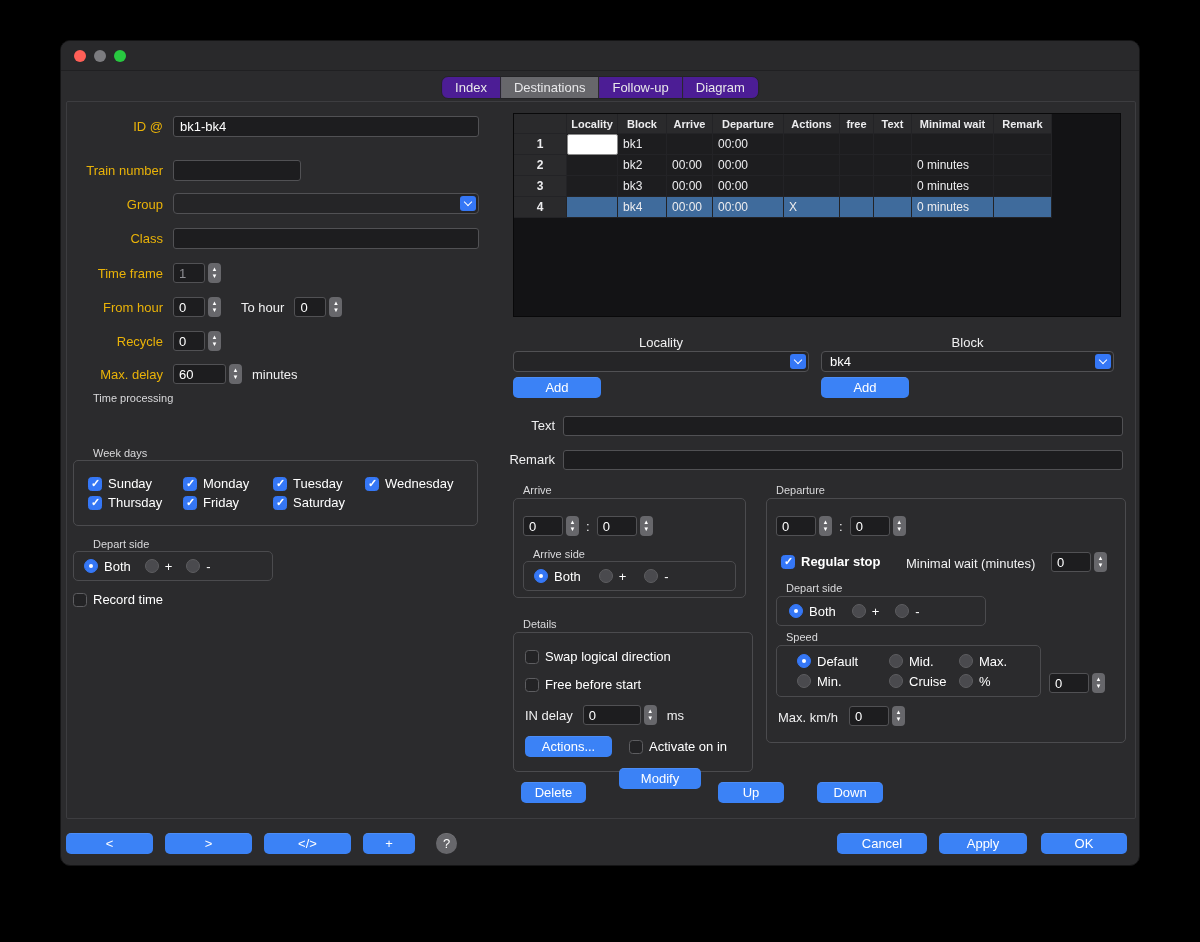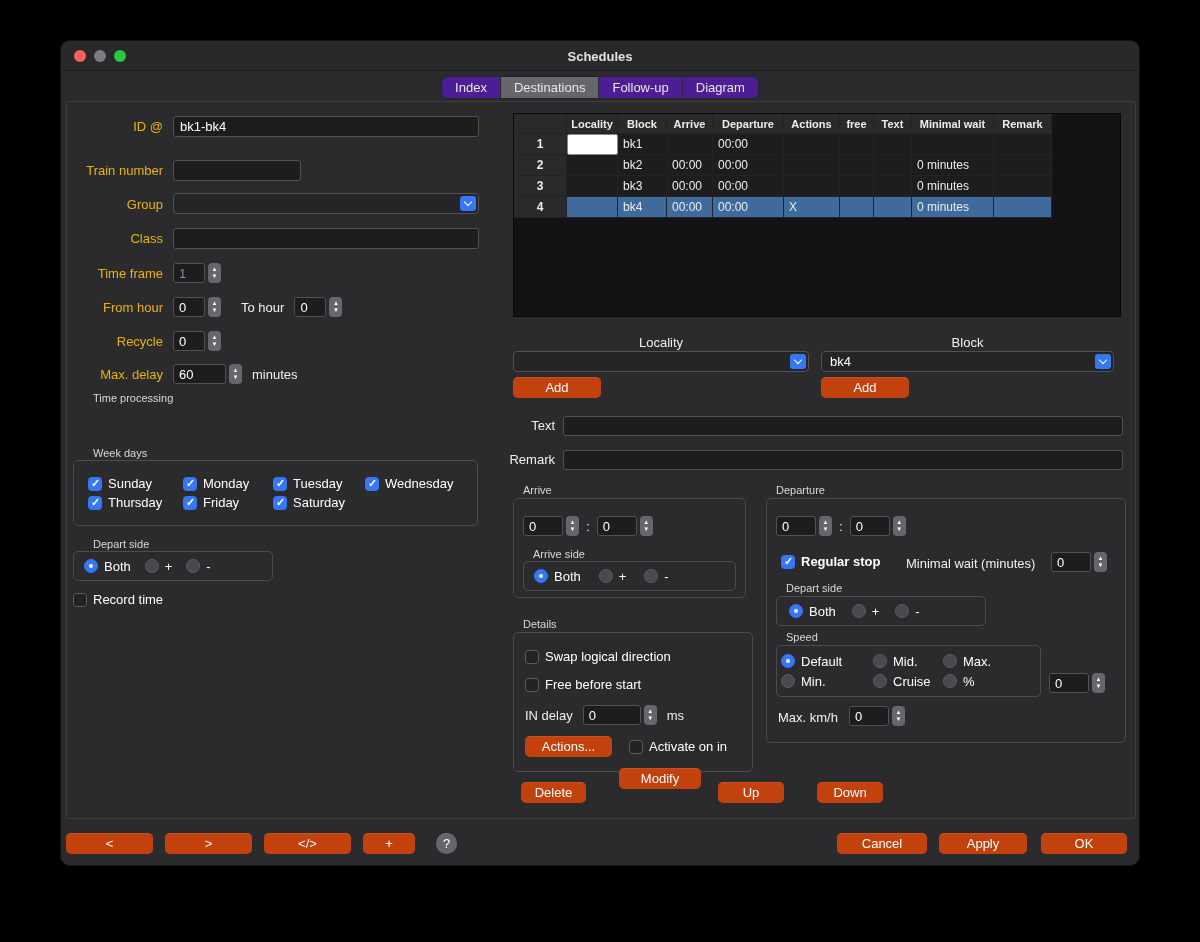--- a/index.html
+++ b/index.html
@@ -40,21 +40,21 @@
   .sarrows span { font-size:6px; line-height:7px; }
   .check { width:14px; height:14px; border-radius:3.5px; background:#232325; border:1px solid #5d5d60; position:relative; flex:none; }
   .check.on { background:#3577f6; border-color:#3577f6; }
   .check.on::after { content:"✓"; position:absolute; left:2px; top:-1px; color:#fff; font-size:11px; font-weight:700; }
   .radio { width:14px; height:14px; border-radius:50%; background:#4a4a4e; border:1px solid #5d5d60; position:relative; flex:none; }
   .radio.sel { background:#3577f6; border-color:#3577f6; }
   .radio.sel::after { content:""; position:absolute; left:4px; top:4px; width:4px; height:4px; border-radius:50%; background:#fff; }
   .opt { display:inline-flex; align-items:center; gap:6px; color:#fff; font-size:13px; white-space:nowrap; }
   .gbox { position:absolute; border:1px solid #4b4b4e; border-radius:5px; }
   .glabel { position:absolute; color:#d9d9db; font-size:11px; }
-  .btn { position:absolute; height:21px; background:#c2410c; border:none; border-radius:5px; color:#fff; font-size:13px;
+  .btn { position:absolute; height:21px; background:#3b82f6; border:none; border-radius:5px; color:#fff; font-size:13px;
          display:flex; align-items:center; justify-content:center; box-shadow:inset 0 .5px 0 rgba(255,255,255,.18); cursor:default; }
   .helpbtn { position:absolute; width:21px; height:21px; border-radius:50%; background:#67676b; color:#fff; font-size:13px;
              display:flex; align-items:center; justify-content:center; box-shadow:inset 0 .5px 0 rgba(255,255,255,.18); }
 
   
   .table { position:absolute; left:452px; top:72px; width:608px; height:204px; background:#131315; border:1px solid #09090a; overflow:hidden; }
   .thead,.trow { display:grid; grid-template-columns:53px 51px 49px 46px 71px 56px 34px 38px 82px 58px; }
   .thead { height:20px; }
   .thead .tcell { justify-content:center; padding:0; font-size:11px; font-weight:700; background:#2a2a2c; color:#ececee; }
   .trow { height:21px; }
@@ -71,21 +71,20 @@
 
 <div class="stage">
 <div class="window">
 
   <div class="titlebar">
     <div class="lights">
       <span class="light l-red"></span>
       <span class="light l-gray"></span>
       <span class="light l-green"></span>
     </div>
-    <div class="title">Schedules</div>
   </div>
 
   <div class="tabbar">
     <div class="tab">Index</div>
     <div class="tab active">Destinations</div>
     <div class="tab">Follow-up</div>
     <div class="tab">Diagram</div>
   </div>
 
   <div class="frame"></div>
@@ -399,21 +398,21 @@
         <span class="opt">
           <span class="radio"></span>
           <span>+</span>
         </span>
         <span class="opt">
           <span class="radio"></span>
           <span>-</span>
         </span>
       </div>
   <div class="glabel" style="left:725px; top:590px">Speed</div>
-  <div class="gbox" style="left:715px; top:604px; width:265px; height:52px; display:grid; grid-template-columns:92px 70px auto; row-gap:5px; align-content:center; padding-left:4px">
+  <div class="gbox" style="left:715px; top:604px; width:265px; height:52px; display:grid; grid-template-columns:92px 70px auto; row-gap:5px; align-content:center; padding-left:20px">
         <span class="opt">
           <span class="radio sel"></span>
           <span>Default</span>
         </span>
         <span class="opt">
           <span class="radio"></span>
           <span>Mid.</span>
         </span>
         <span class="opt">
           <span class="radio"></span>

